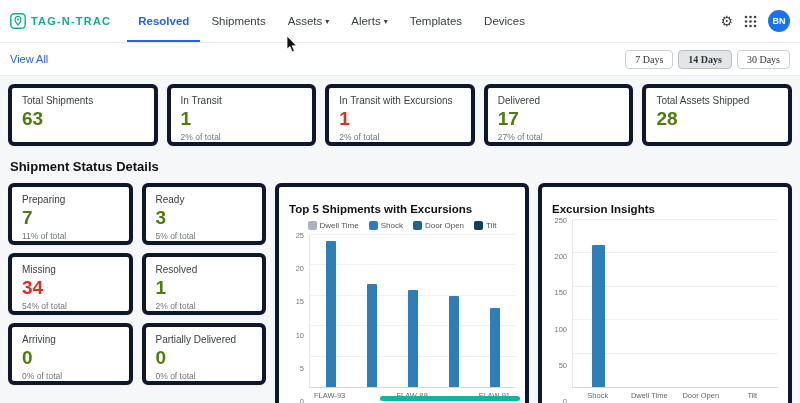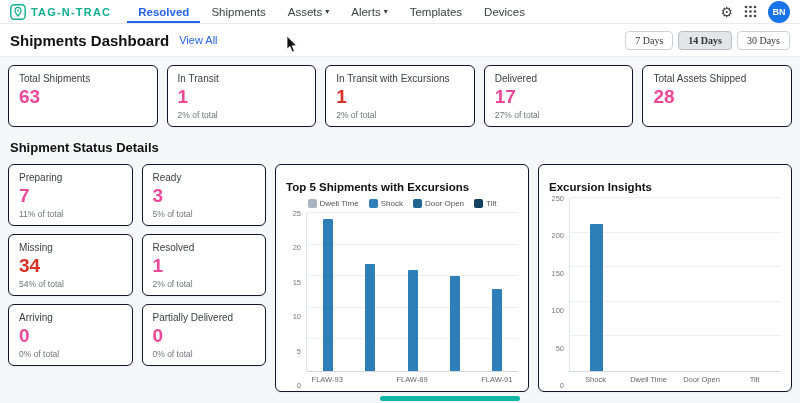--- a/index.html
+++ b/index.html
@@ -6,21 +6,21 @@
   html,body { width: 800px; height: 403px; }
   body {
     font-family: "Liberation Sans", sans-serif;
     background: #f6f7f8;
     position: relative;
     overflow: hidden;
     color: #202124;
   }
   
   .navbar {
-    height: 24px; background: #fff; border-bottom: 1px solid #e8eaed;
+    height: 43px; background: #fff; border-bottom: 1px solid #e8eaed;
     display: flex; align-items: stretch; padding: 0 10px;
   }
   .brand { display: flex; align-items: center; gap: 5px; cursor: pointer; }
   .brand-text { color: #0eae8f; font-weight: bold; font-size: 11px; letter-spacing: 1.2px; }
   .nav-items { display: flex; margin-left: 16px; }
   .nav-item {
     display: flex; align-items: center; gap: 3px; padding: 0 11px;
     font-size: 11.5px; color: #3c4043; cursor: pointer;
     border-bottom: 2px solid transparent; border-top: 2px solid transparent;
   }
@@ -43,27 +43,27 @@
   .view-all { font-size: 11px; color: #2563eb; cursor: pointer; text-decoration: none; }
   .range-group { margin-left: auto; display: flex; gap: 5px; }
   .range-btn {
     font-size: 10px; padding: 3px 9px; border: 1px solid #ccd1d6; border-radius: 4px;
     background: #fff; color: #333; cursor: pointer; font-family: Liberation Serif, serif;
   }
   .range-btn.active { background: #e3e6e9; border-color: #b9bfc6; font-weight: bold; }
   
   .content { padding: 8px 8px 0; }
   .card {
-    background: #fff; border: 1px solid #0f172a; border-radius: 6px;
+    background: #fff; border: 4px solid #0f172a; border-radius: 6px;
     box-shadow: 0 1px 2px rgba(0,0,0,.04); padding: 7px 10px;
   }
   .kpi-row { display: flex; gap: 9px; }
   .kpi-card { flex: 1; height: 62px; }
   .kpi-label { font-size: 10px; color: #3c4043; }
-  .big-value { font-size: 19px; font-weight: bold; color: #ec4899; margin-top: 3px; line-height: 1.05; }
+  .big-value { font-size: 19px; font-weight: bold; color: #4d7c0f; margin-top: 3px; line-height: 1.05; }
   .sub { font-size: 8.5px; color: #70757a; margin-top: 3px; }
   .red { color: #d93025; }
   .section-title { font-size: 13px; font-weight: bold; color: #111; margin: 13px 2px 9px; }
   .main-row { display: flex; gap: 9px; height: 228px; }
   .status-grid {
     width: 258px; flex: none; display: grid;
     grid-template-columns: 1fr 1fr; gap: 8px 9px; grid-auto-rows: 62px;
   }
   .status-card { padding: 7px 10px; }
   
@@ -136,21 +136,20 @@
         <circle cx="2" cy="11" r="1.3"></circle>
           <circle cx="6.5" cy="11" r="1.3"></circle>
           <circle cx="11" cy="11" r="1.3"></circle>
       </g>
     </svg>
     <div class="avatar">BN</div>
   </div>
 </div>
 
 <div class="page-header">
-  <span class="page-title">Shipments Dashboard</span>
   <a class="view-all">View All</a>
   <div class="range-group">
     <button class="range-btn">7 Days</button>
     <button class="range-btn active">14 Days</button>
     <button class="range-btn">30 Days</button>
   </div>
 </div>
 
 <div class="content">
 

